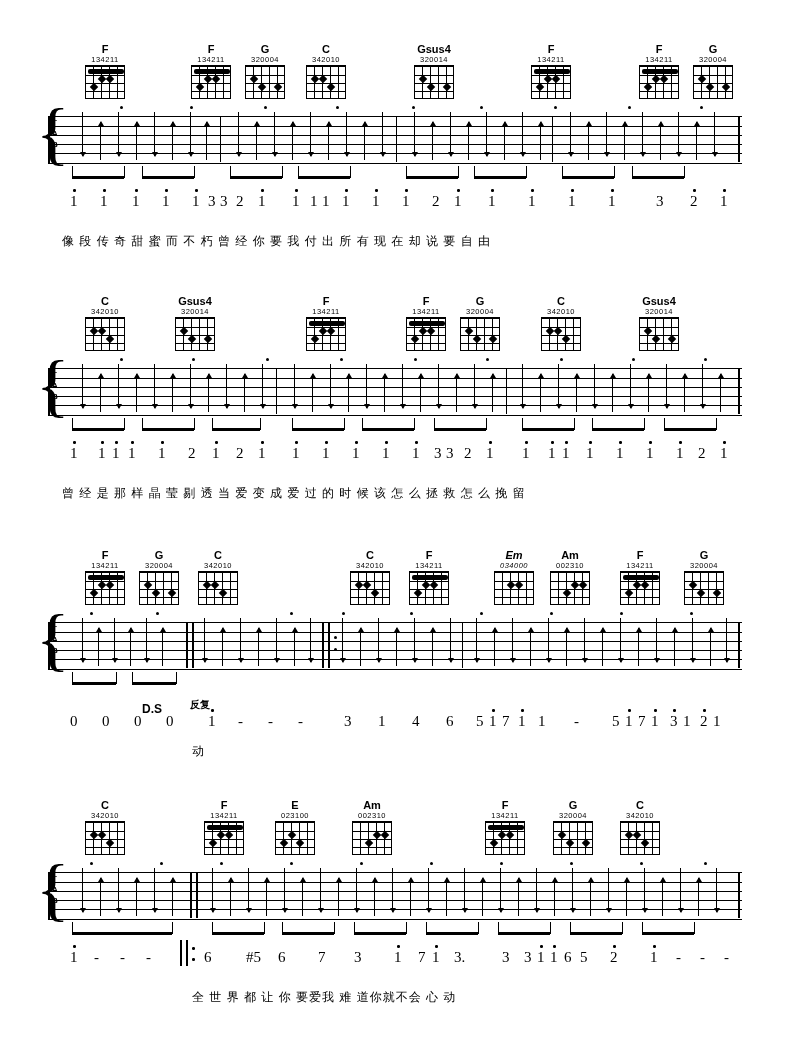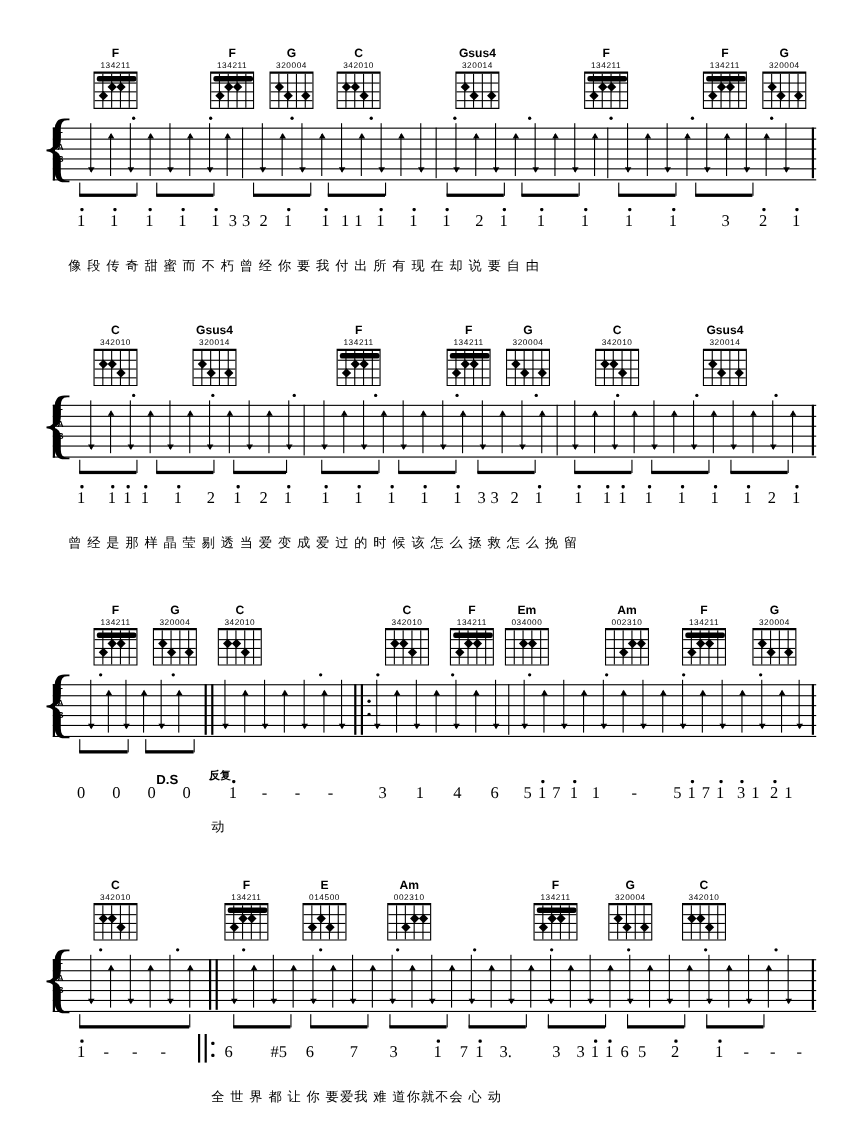--- a/index.html
+++ b/index.html
@@ -684,21 +684,21 @@
           <div class="v" style="left:31px"></div>
         <div class="h" style="top:8px"></div>
           <div class="h" style="top:16px"></div>
           <div class="h" style="top:24px"></div>
         <div class="bar" style="left:2px;top:2px;width:36px;"></div>
         <div class="dot" style="left:13px;top:9px;"></div>
           <div class="dot" style="left:21px;top:9px;"></div>
           <div class="dot" style="left:5px;top:17px;"></div>
       </div>
     </div>
-    <div class="chord" style="left:414px;top:0;">
+    <div class="chord" style="left:449px;top:0;font-style:italic;">
       <div class="cname">Em</div>
       <div class="cfing">034000</div>
       <div class="grid">
         <div class="v" style="left:7px"></div>
           <div class="v" style="left:15px"></div>
           <div class="v" style="left:23px"></div>
           <div class="v" style="left:31px"></div>
         <div class="h" style="top:8px"></div>
           <div class="h" style="top:16px"></div>
           <div class="h" style="top:24px"></div>
@@ -916,21 +916,21 @@
           <div class="h" style="top:16px"></div>
           <div class="h" style="top:24px"></div>
         <div class="bar" style="left:2px;top:2px;width:36px;"></div>
         <div class="dot" style="left:13px;top:9px;"></div>
           <div class="dot" style="left:21px;top:9px;"></div>
           <div class="dot" style="left:5px;top:17px;"></div>
       </div>
     </div>
     <div class="chord" style="left:230px;top:0;">
       <div class="cname">E</div>
-      <div class="cfing">014500</div>
+      <div class="cfing">023100</div>
       <div class="grid">
         <div class="v" style="left:7px"></div>
           <div class="v" style="left:15px"></div>
           <div class="v" style="left:23px"></div>
           <div class="v" style="left:31px"></div>
         <div class="h" style="top:8px"></div>
           <div class="h" style="top:16px"></div>
           <div class="h" style="top:24px"></div>
         <div class="dot" style="left:13px;top:9px;"></div>
           <div class="dot" style="left:21px;top:17px;"></div>

